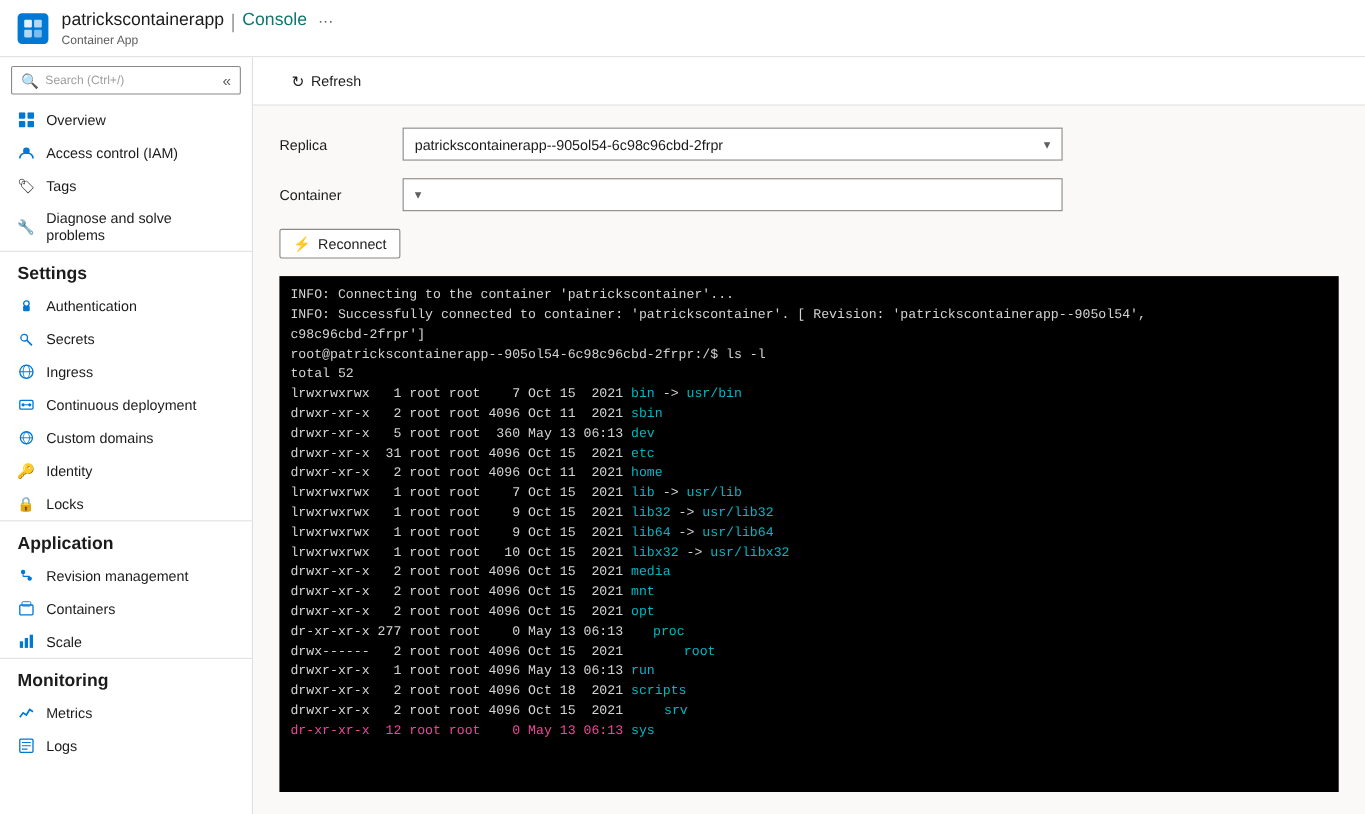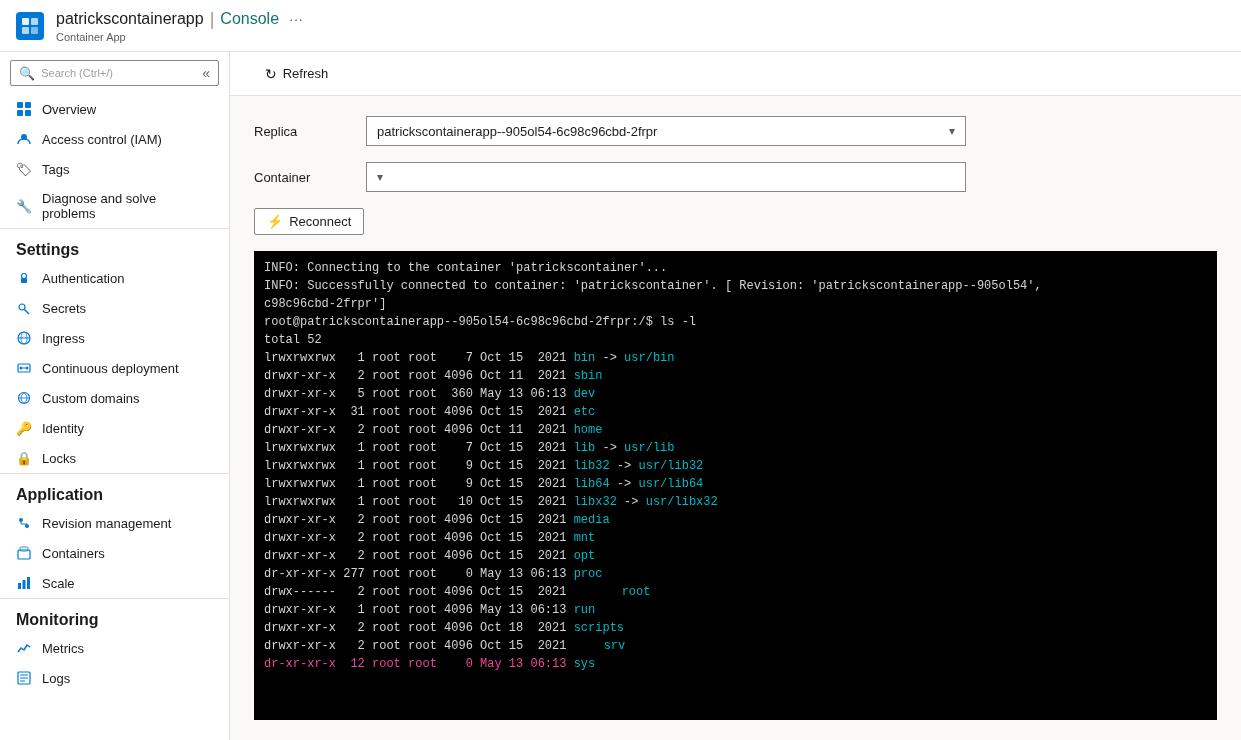--- a/index.html
+++ b/index.html
@@ -403,21 +403,21 @@
           <div class="terminal-line"><span style="color: rgb(212, 212, 212);">drwxr-xr-x   5 root root  360 May 13 06:13 </span><span style="color: rgb(0, 183, 195);">dev</span></div>
           <div class="terminal-line"><span style="color: rgb(212, 212, 212);">drwxr-xr-x  31 root root 4096 Oct 15  2021 </span><span style="color: rgb(0, 183, 195);">etc</span></div>
           <div class="terminal-line"><span style="color: rgb(212, 212, 212);">drwxr-xr-x   2 root root 4096 Oct 11  2021 </span><span style="color: rgb(0, 183, 195);">home</span></div>
           <div class="terminal-line"><span style="color: rgb(212, 212, 212);">lrwxrwxrwx   1 root root    7 Oct 15  2021 </span><span style="color: rgb(0, 183, 195);">lib</span><span style="color: rgb(212, 212, 212);"> -&gt; </span><span style="color: rgb(0, 183, 195);">usr/lib</span></div>
           <div class="terminal-line"><span style="color: rgb(212, 212, 212);">lrwxrwxrwx   1 root root    9 Oct 15  2021 </span><span style="color: rgb(0, 183, 195);">lib32</span><span style="color: rgb(212, 212, 212);"> -&gt; </span><span style="color: rgb(0, 183, 195);">usr/lib32</span></div>
           <div class="terminal-line"><span style="color: rgb(212, 212, 212);">lrwxrwxrwx   1 root root    9 Oct 15  2021 </span><span style="color: rgb(0, 183, 195);">lib64</span><span style="color: rgb(212, 212, 212);"> -&gt; </span><span style="color: rgb(0, 183, 195);">usr/lib64</span></div>
           <div class="terminal-line"><span style="color: rgb(212, 212, 212);">lrwxrwxrwx   1 root root   10 Oct 15  2021 </span><span style="color: rgb(0, 183, 195);">libx32</span><span style="color: rgb(212, 212, 212);"> -&gt; </span><span style="color: rgb(0, 183, 195);">usr/libx32</span></div>
           <div class="terminal-line"><span style="color: rgb(212, 212, 212);">drwxr-xr-x   2 root root 4096 Oct 15  2021 </span><span style="color: rgb(0, 183, 195);">media</span></div>
           <div class="terminal-line"><span style="color: rgb(212, 212, 212);">drwxr-xr-x   2 root root 4096 Oct 15  2021 </span><span style="color: rgb(0, 183, 195);">mnt</span></div>
           <div class="terminal-line"><span style="color: rgb(212, 212, 212);">drwxr-xr-x   2 root root 4096 Oct 15  2021 </span><span style="color: rgb(0, 183, 195);">opt</span></div>
-          <div class="terminal-line"><span style="color: rgb(212, 212, 212);">dr-xr-xr-x 277 root root    0 May 13 06:13 </span><span style="color: rgb(0, 183, 195);">proc</span></div>
+          <div class="terminal-line"><span style="color: rgb(212, 212, 212);">dr-xr-xr-x 277 root root    0 May 13 06:13 </span><span style="color: rgb(0, 183, 195); margin-left: 20px;">proc</span></div>
           <div class="terminal-line"><span style="color: rgb(212, 212, 212);">drwx------   2 root root 4096 Oct 15  2021 </span><span style="color: rgb(0, 183, 195); margin-left: 48px;">root</span></div>
           <div class="terminal-line"><span style="color: rgb(212, 212, 212);">drwxr-xr-x   1 root root 4096 May 13 06:13 </span><span style="color: rgb(0, 183, 195);">run</span></div>
           <div class="terminal-line"><span style="color: rgb(212, 212, 212);">drwxr-xr-x   2 root root 4096 Oct 18  2021 </span><span style="color: rgb(0, 183, 195);">scripts</span></div>
           <div class="terminal-line"><span style="color: rgb(212, 212, 212);">drwxr-xr-x   2 root root 4096 Oct 15  2021 </span><span style="color: rgb(0, 183, 195); margin-left: 30px;">srv</span></div>
           <div class="terminal-line"><span style="color: #ec4899;">dr-xr-xr-x  12 root root    0 May 13 06:13 </span><span style="color: rgb(0, 183, 195);">sys</span></div>
         </div>
     </div>
   </div>
 </div>
 

